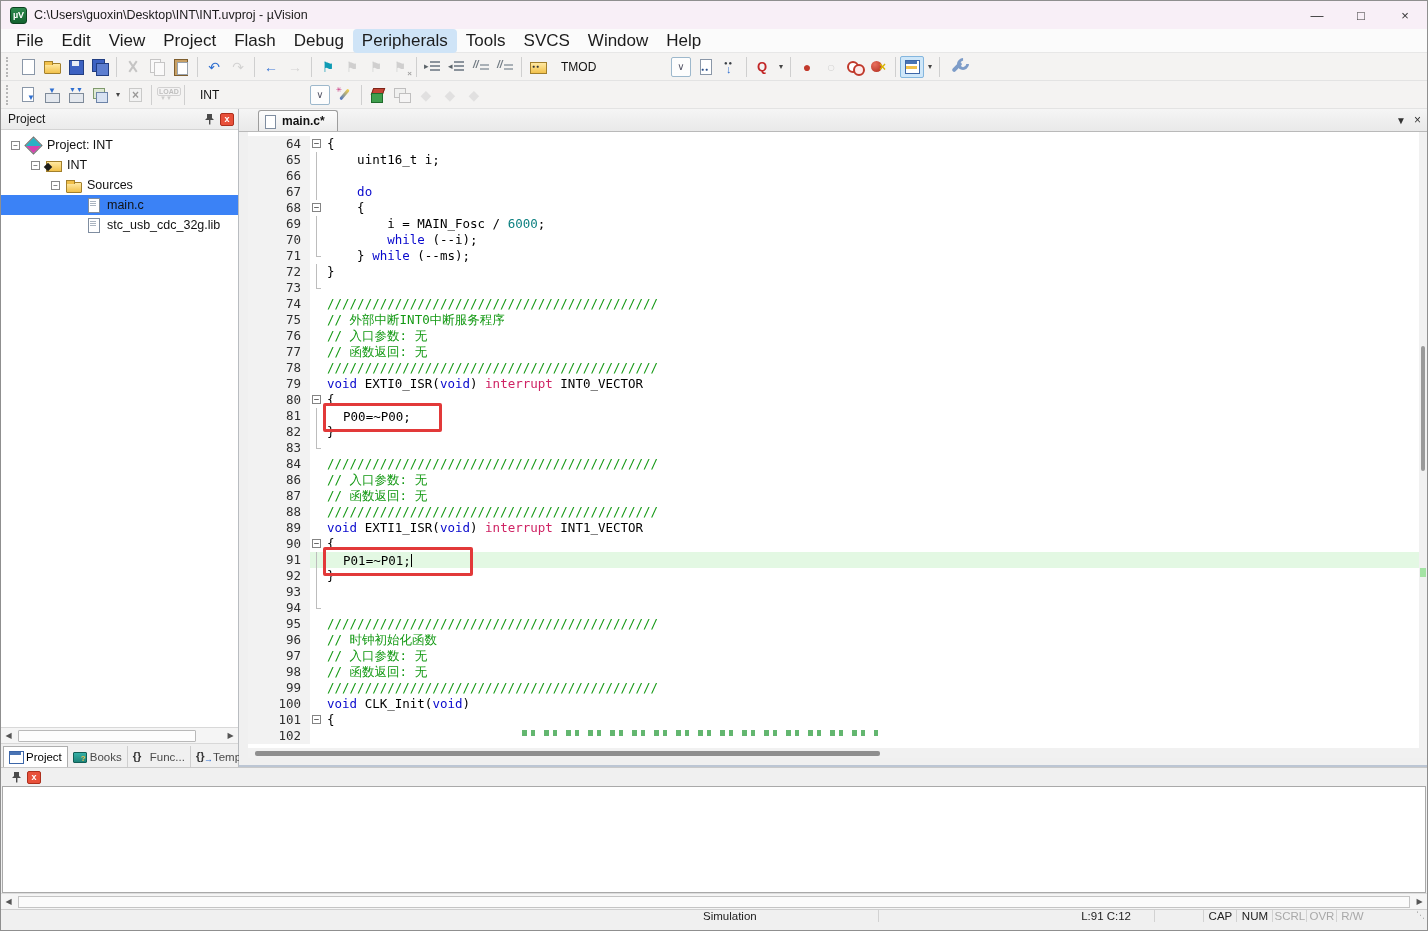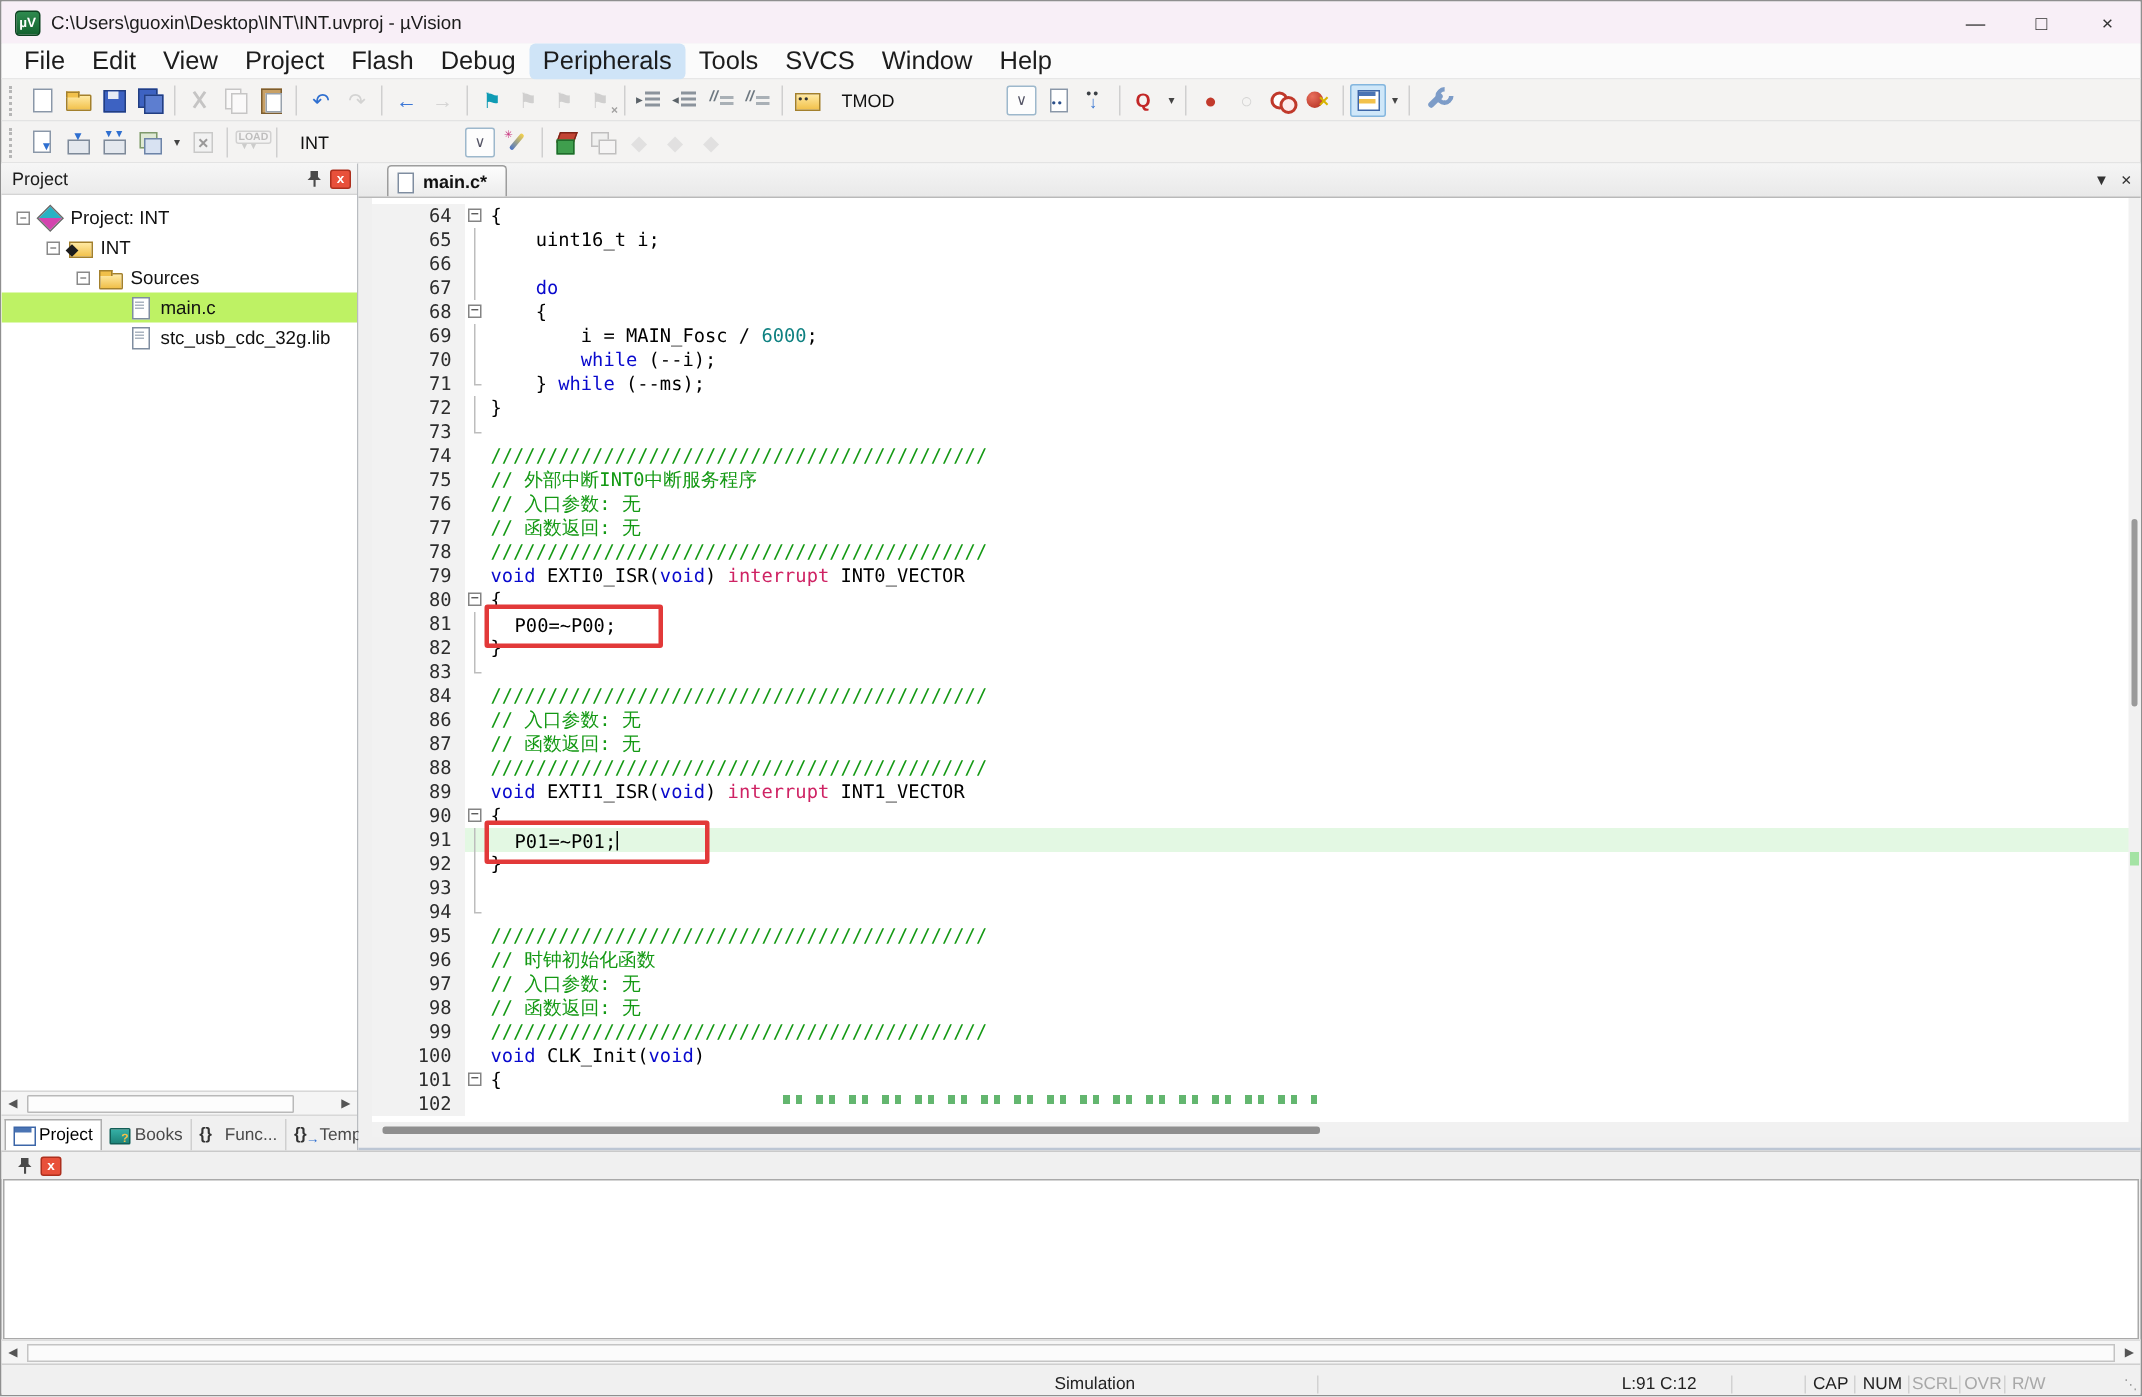--- a/index.html
+++ b/index.html
@@ -92,21 +92,21 @@
   .main { flex:none; height:658px; display:flex; background:#f0f0f0; }
 
   
   .projpanel { width:238px; flex:none; background:#fff; border-right:1px solid #b9bcc0; display:flex; flex-direction:column; }
   .panelhead { height:21px; background:linear-gradient(#f6f6f6,#ebebeb); border-bottom:1px solid #d4d4d4; display:flex; align-items:center; padding:0 4px 0 7px; flex:none; }
   .panelhead .ttl { font-size:12px; color:#1a1a1a; flex:1; }
   .pinbtn { width:16px; height:15px; display:flex; align-items:center; justify-content:center; }
   .closebtn { width:14px; height:13px; background:#e8503a; border:1px solid #ad2f1d; border-radius:2px; color:#fff; font-size:9px; line-height:11px; text-align:center; font-weight:bold; margin-left:3px; }
   .tree { flex:1; padding-top:5px; overflow:hidden; }
   .trow { height:20px; display:flex; align-items:center; font-size:12.5px; color:#111; }
-  .trow.sel { background:#bef264; }
+  .trow.sel { background:#3b82f6; }
   .texp { width:9px; height:9px; border:1px solid #898989; background:#fff; font-size:8px; line-height:7px; text-align:center; color:#333; margin-right:6px; flex:none; }
   .tico { width:15px; height:14px; position:relative; margin-right:6px; flex:none; }
   .ti-project::before { content:""; position:absolute; left:1px; top:1px; width:11px; height:11px; transform:rotate(45deg); background:linear-gradient(135deg,#27b2c4 50%,#d344ae 50%); border:1px solid #6c6c6c; }
   .ti-target::before { content:""; position:absolute; left:0; top:3px; width:14px; height:9px; background:linear-gradient(#ffe9a2,#f2c14b); border:1px solid #a3802c; }
   .ti-target::after { content:""; position:absolute; left:-1px; top:6px; width:6px; height:6px; background:#1d1d1d; transform:rotate(45deg); }
   .ti-folder::before { content:""; position:absolute; left:0; top:4px; width:14px; height:9px; background:linear-gradient(#ffeaa6,#f0bf49); border:1px solid #a3802c; border-radius:1px; }
   .ti-folder::after { content:""; position:absolute; left:0; top:2px; width:7px; height:3px; background:#f0bf49; border:1px solid #a3802c; border-bottom:none; }
   .ti-file::before { content:""; position:absolute; left:2px; top:0; width:10px; height:13px; background:#fff; border:1px solid #7f8da0; }
   .ti-file::after { content:""; position:absolute; left:4px; top:3px; width:6px; height:1px; background:#aab4c0; box-shadow:0 2px 0 #aab4c0,0 4px 0 #aab4c0; }
   .hscroll { height:16px; border-top:1px solid #d8d8d8; background:#f5f5f5; display:flex; align-items:center; flex:none; }
@@ -158,21 +158,21 @@
 
   
   .buildhead { height:19px; flex:none; background:#f0f0f0; border-top:1px solid #c9c9c9; display:flex; align-items:center; padding:0 4px 0 7px; }
   .buildhead .ttl { font-size:12px; color:#1a1a1a; flex:1; }
   .buildbody { height:107px; flex:none; background:#fff; border:1px solid #a9a9a9; margin:0 1px; }
   .buildscroll { height:16px; flex:none; background:#f5f5f5; display:flex; align-items:center; border-top:1px solid #ddd; }
   .bhtrack { flex:1; height:14px; position:relative; }
   .bhthumb { position:absolute; left:2px; top:1px; right:2px; height:12px; background:#fbfbfb; border:1px solid #c4c4c4; }
 
   
-  .statusbar { height:20px; flex:none; background:#f0f0f0; border-top:1px solid #cfcfcf; display:flex; align-items:flex-end; font-size:11.5px; color:#222;gap:48px; }
+  .statusbar { height:20px; flex:none; background:#f0f0f0; border-top:1px solid #cfcfcf; display:flex; align-items:flex-start; font-size:11.5px; color:#222;gap:48px; }
   .scell { display:flex; align-items:center; padding-left:7px; border-right:1px solid #d2d2d2; }
   .sc-left { width:810px; border-right:1px solid #cacaca; }
   .sc-sim { width:227px; }
   .sc-gap { width:123px; }
   .sc-pos { width:100px; }
   .sflag { display:flex; align-items:center; justify-content:center; border-left:1px solid #d2d2d2; }
   .sflag.off { color:#a8a8a8; }
   .sgrip { width:14px; display:flex; align-items:flex-end; justify-content:flex-end; color:#9a9a9a; font-size:9px; padding:0 2px 1px 0; }
 </style>
 </head>

